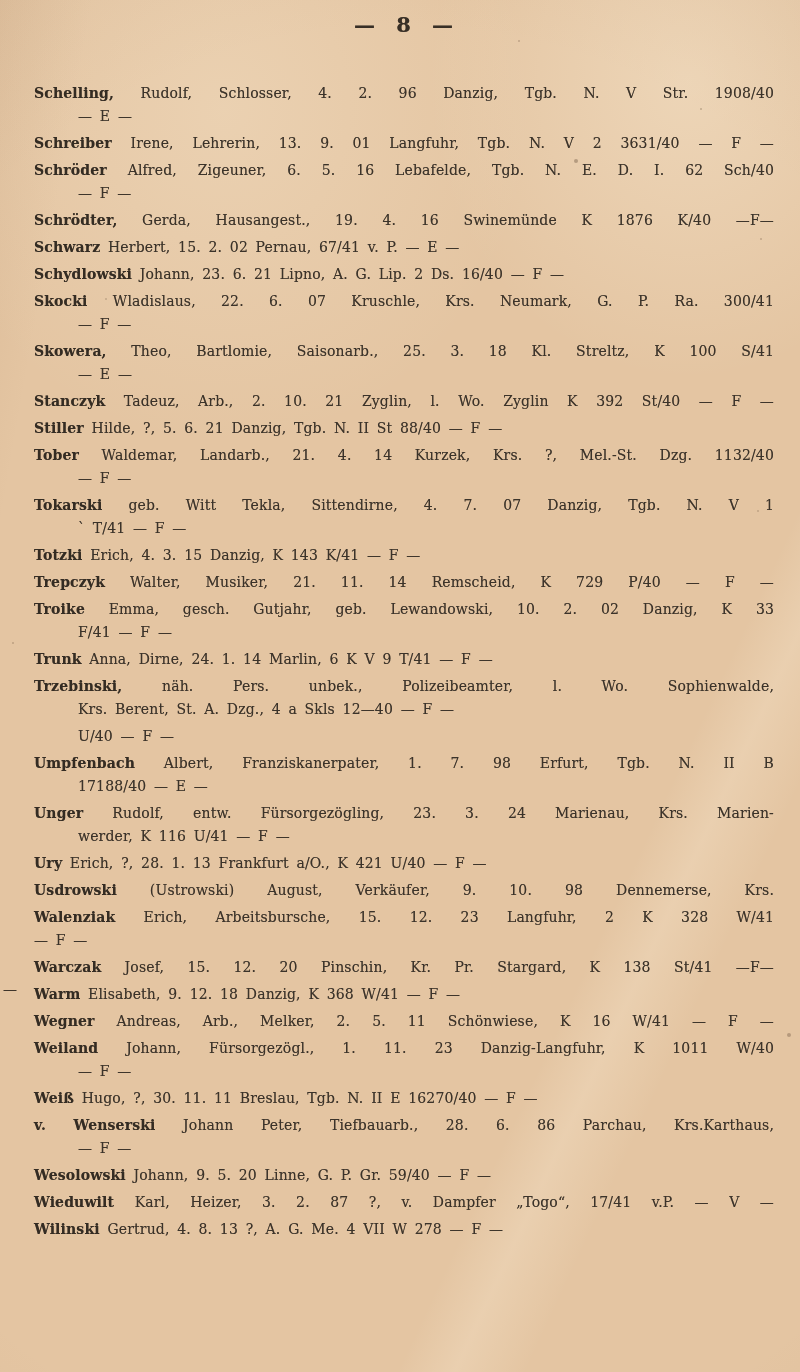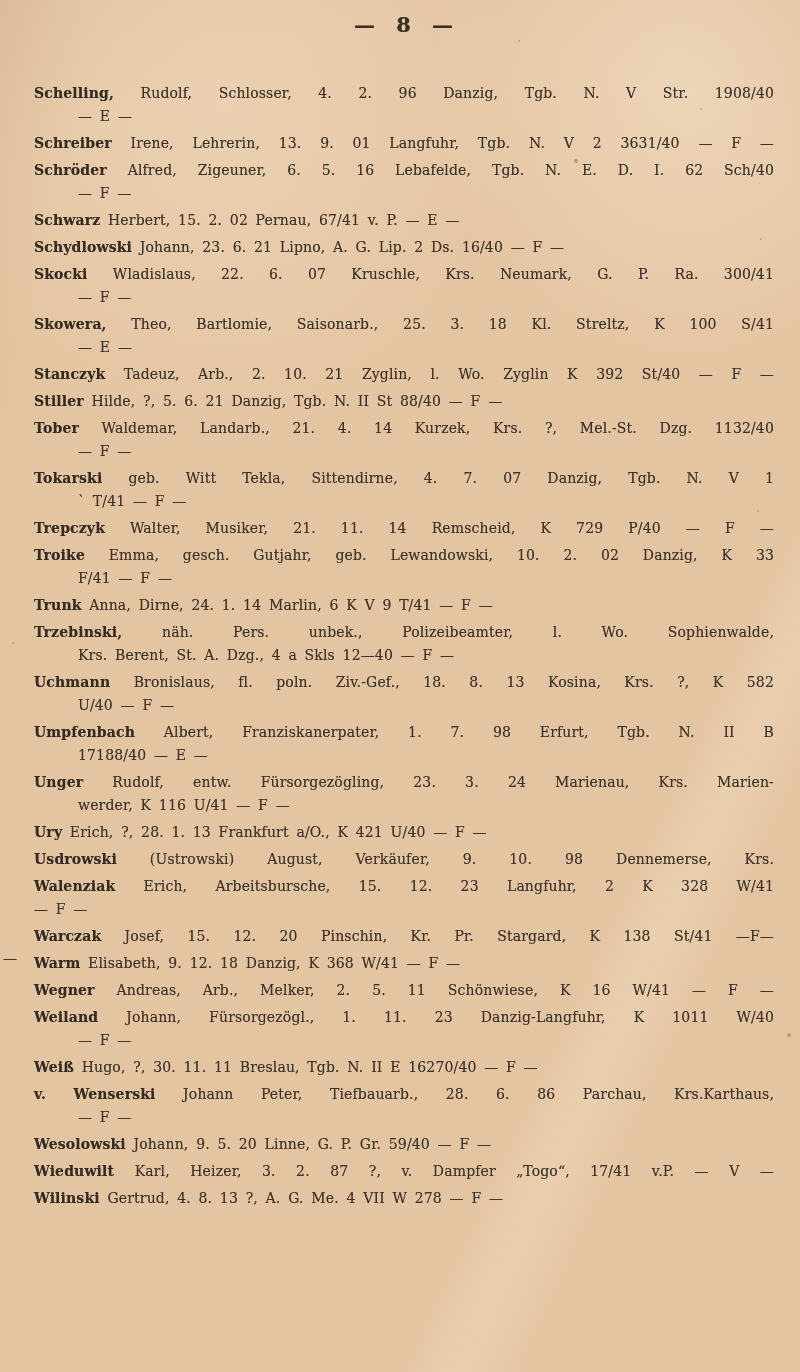--- a/index.html
+++ b/index.html
@@ -65,20 +65,23 @@
   <p class="line cont ind1">— E —</p>
       </div>
       <div class="entry">
     <p class="line l0 fill"><b class="surname">Schreiber</b> <span class="rest">Irene, Lehrerin, 13. 9. 01 Langfuhr, Tgb. N. V 2 3631/40 — F —</span></p>
   </div>
       <div class="entry">
     <p class="line l0 fill"><b class="surname">Schröder</b> <span class="rest">Alfred, Zigeuner, 6. 5. 16 Lebafelde, Tgb. N. E. D. I. 62 Sch/40</span></p>
   <p class="line cont ind1">— F —</p>
       </div>
       <div class="entry">
+    <p class="line l0 fill"><b class="surname">Schrödter,</b> <span class="rest">Gerda, Hausangest., 19. 4. 16 Swinemünde K 1876 K/40 —F—</span></p>
+  </div>
+      <div class="entry">
     <p class="line l0"><b class="surname">Schwarz</b> <span class="rest">Herbert, 15. 2. 02 Pernau, 67/41 v. P. — E —</span></p>
   </div>
       <div class="entry">
     <p class="line l0"><b class="surname">Schydlowski</b> <span class="rest">Johann, 23. 6. 21 Lipno, A. G. Lip. 2 Ds. 16/40 — F —</span></p>
   </div>
       <div class="entry">
     <p class="line l0 fill"><b class="surname">Skocki</b> <span class="rest">Wladislaus, 22. 6. 07 Kruschle, Krs. Neumark, G. P. Ra. 300/41</span></p>
   <p class="line cont ind1">— F —</p>
       </div>
       <div class="entry">
@@ -93,35 +96,37 @@
   </div>
       <div class="entry">
     <p class="line l0 fill"><b class="surname">Tober</b> <span class="rest">Waldemar, Landarb., 21. 4. 14 Kurzek, Krs. ?, Mel.-St. Dzg. 1132/40</span></p>
   <p class="line cont ind1">— F —</p>
       </div>
       <div class="entry">
     <p class="line l0 fill"><b class="surname">Tokarski</b> <span class="rest">geb. Witt Tekla, Sittendirne, 4. 7. 07 Danzig, Tgb. N. V 1</span></p>
   <p class="line cont ind1">` T/41 — F —</p>
       </div>
       <div class="entry">
+    <p class="line l0"><b class="surname">Totzki</b> <span class="rest">Erich, 4. 3. 15 Danzig, K 143 K/41 — F —</span></p>
+  </div>
+      <div class="entry">
     <p class="line l0 fill"><b class="surname">Trepczyk</b> <span class="rest">Walter, Musiker, 21. 11. 14 Remscheid, K 729 P/40 — F —</span></p>
   </div>
       <div class="entry">
     <p class="line l0 fill"><b class="surname">Troike</b> <span class="rest">Emma, gesch. Gutjahr, geb. Lewandowski, 10. 2. 02 Danzig, K 33</span></p>
   <p class="line cont ind1">F/41 — F —</p>
       </div>
       <div class="entry">
     <p class="line l0"><b class="surname">Trunk</b> <span class="rest">Anna, Dirne, 24. 1. 14 Marlin, 6 K V 9 T/41 — F —</span></p>
   </div>
       <div class="entry">
     <p class="line l0 fill"><b class="surname">Trzebinski,</b> <span class="rest">näh. Pers. unbek., Polizeibeamter, l. Wo. Sophienwalde,</span></p>
   <p class="line cont ind1">Krs. Berent, St. A. Dzg., 4 a Skls 12—40 — F —</p>
       </div>
       <div class="entry">
-    <p class="line l0 fill"><b class="surname">Uchmann</b> <span class="rest">Bronislaus, fl. poln. Ziv.-Gef., 18. 8. 13 Kosina, Krs. ?, K 582</span></p>
   <p class="line cont ind1">U/40 — F —</p>
       </div>
       <div class="entry">
     <p class="line l0 fill"><b class="surname">Umpfenbach</b> <span class="rest">Albert, Franziskanerpater, 1. 7. 98 Erfurt, Tgb. N. II B</span></p>
   <p class="line cont ind1">17188/40 — E —</p>
       </div>
       <div class="entry">
     <p class="line l0 fill"><b class="surname">Unger</b> <span class="rest">Rudolf, entw. Fürsorgezögling, 23. 3. 24 Marienau, Krs. Marien-</span></p>
   <p class="line cont ind1">werder, K 116 U/41 — F —</p>
       </div>

